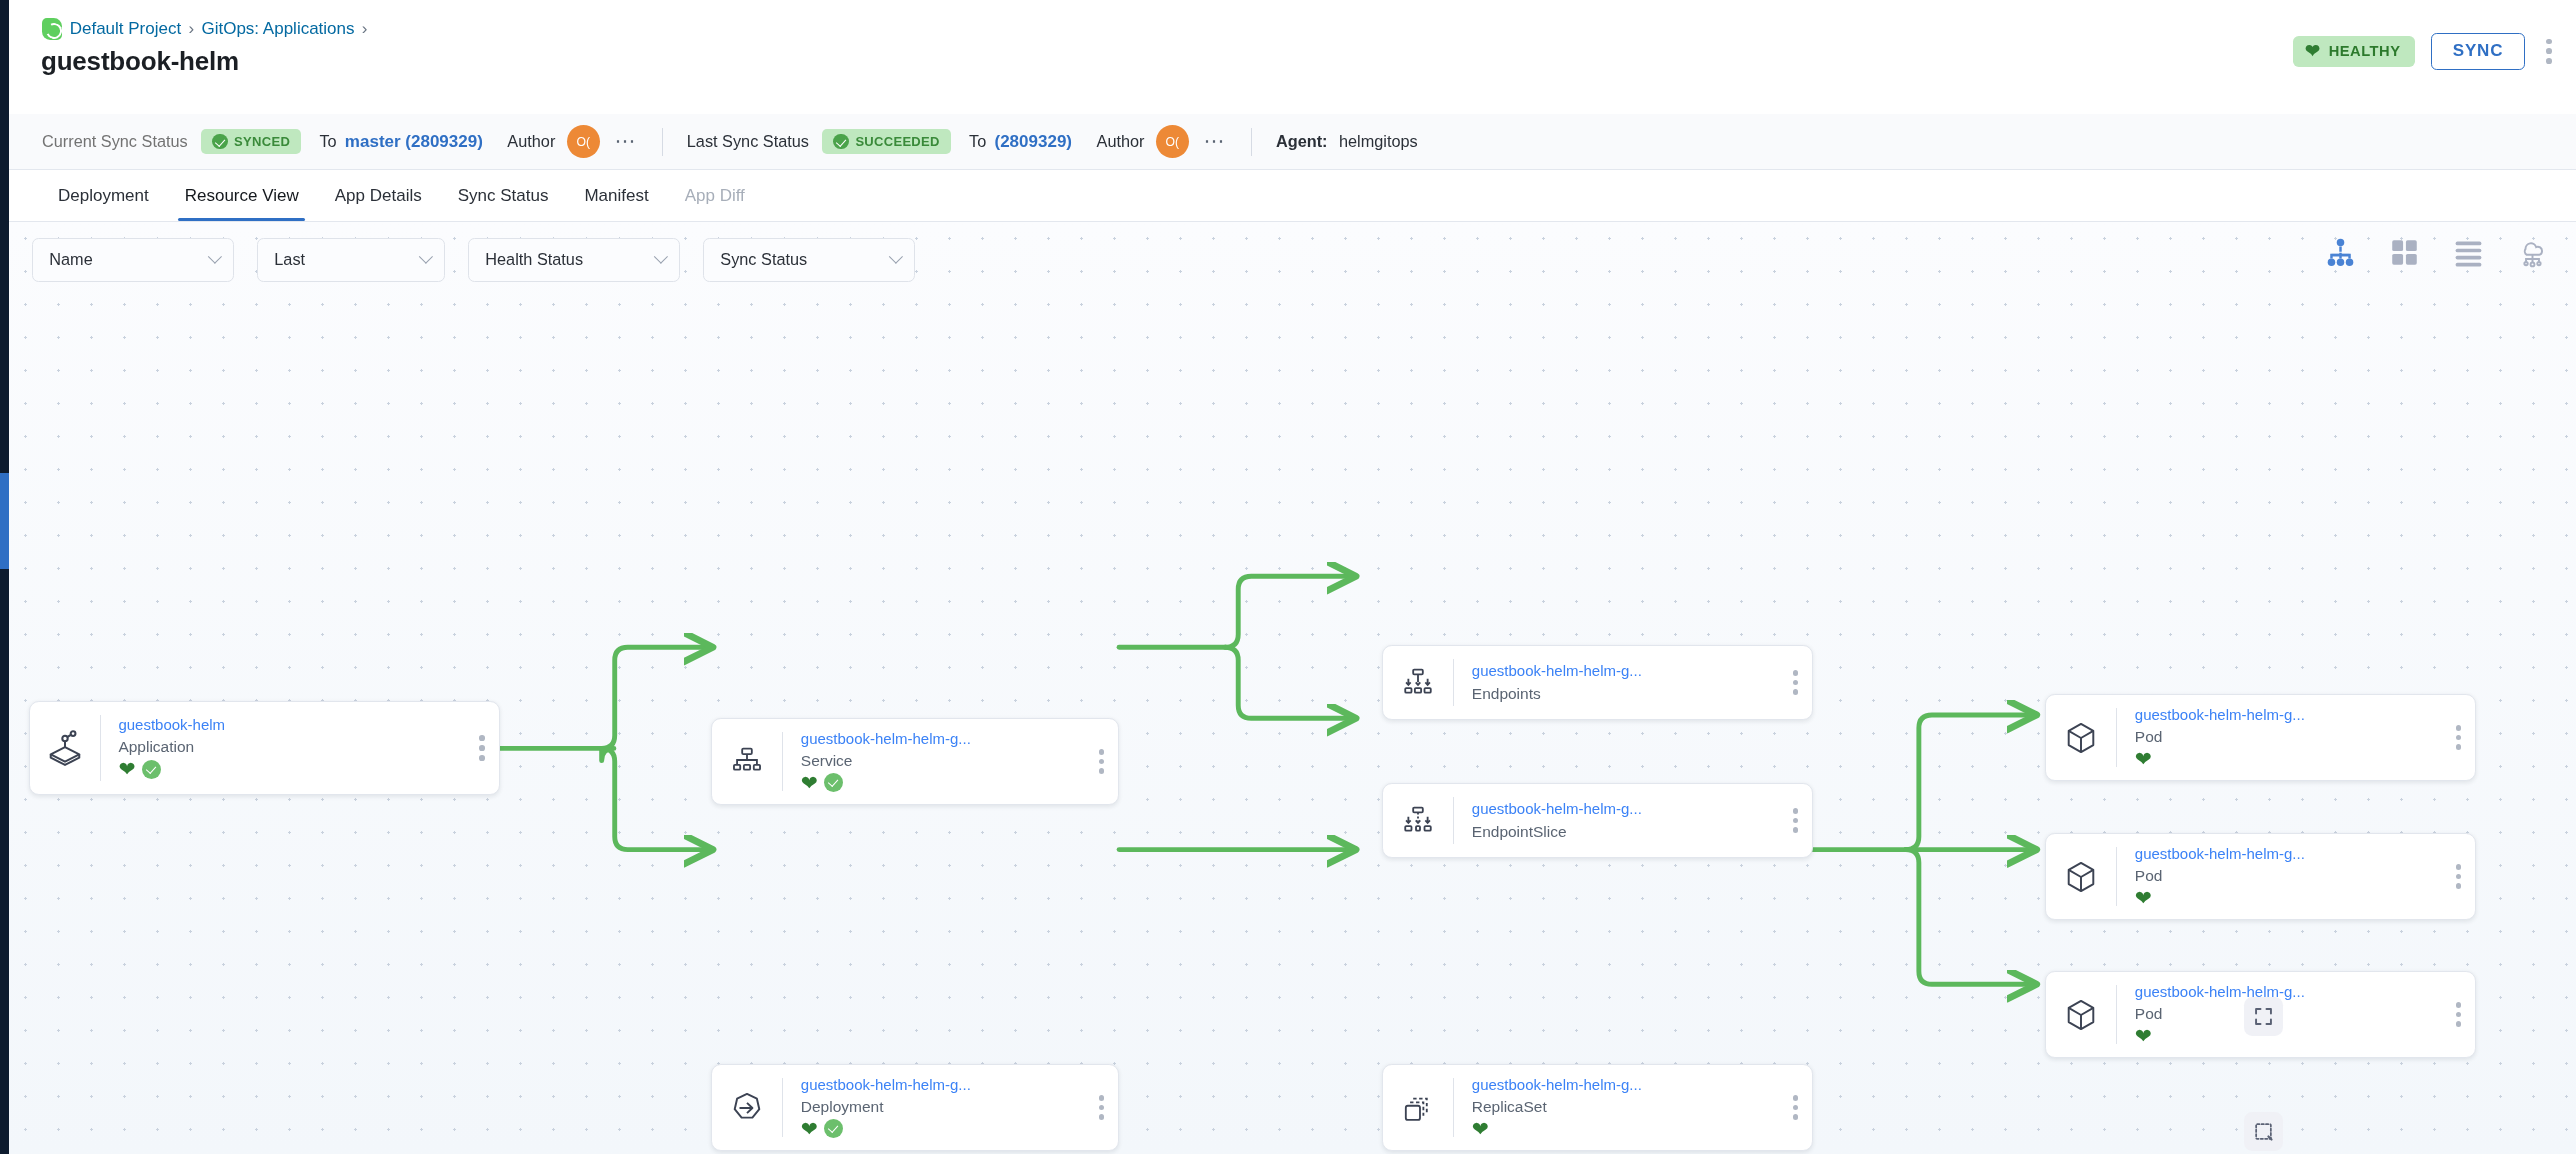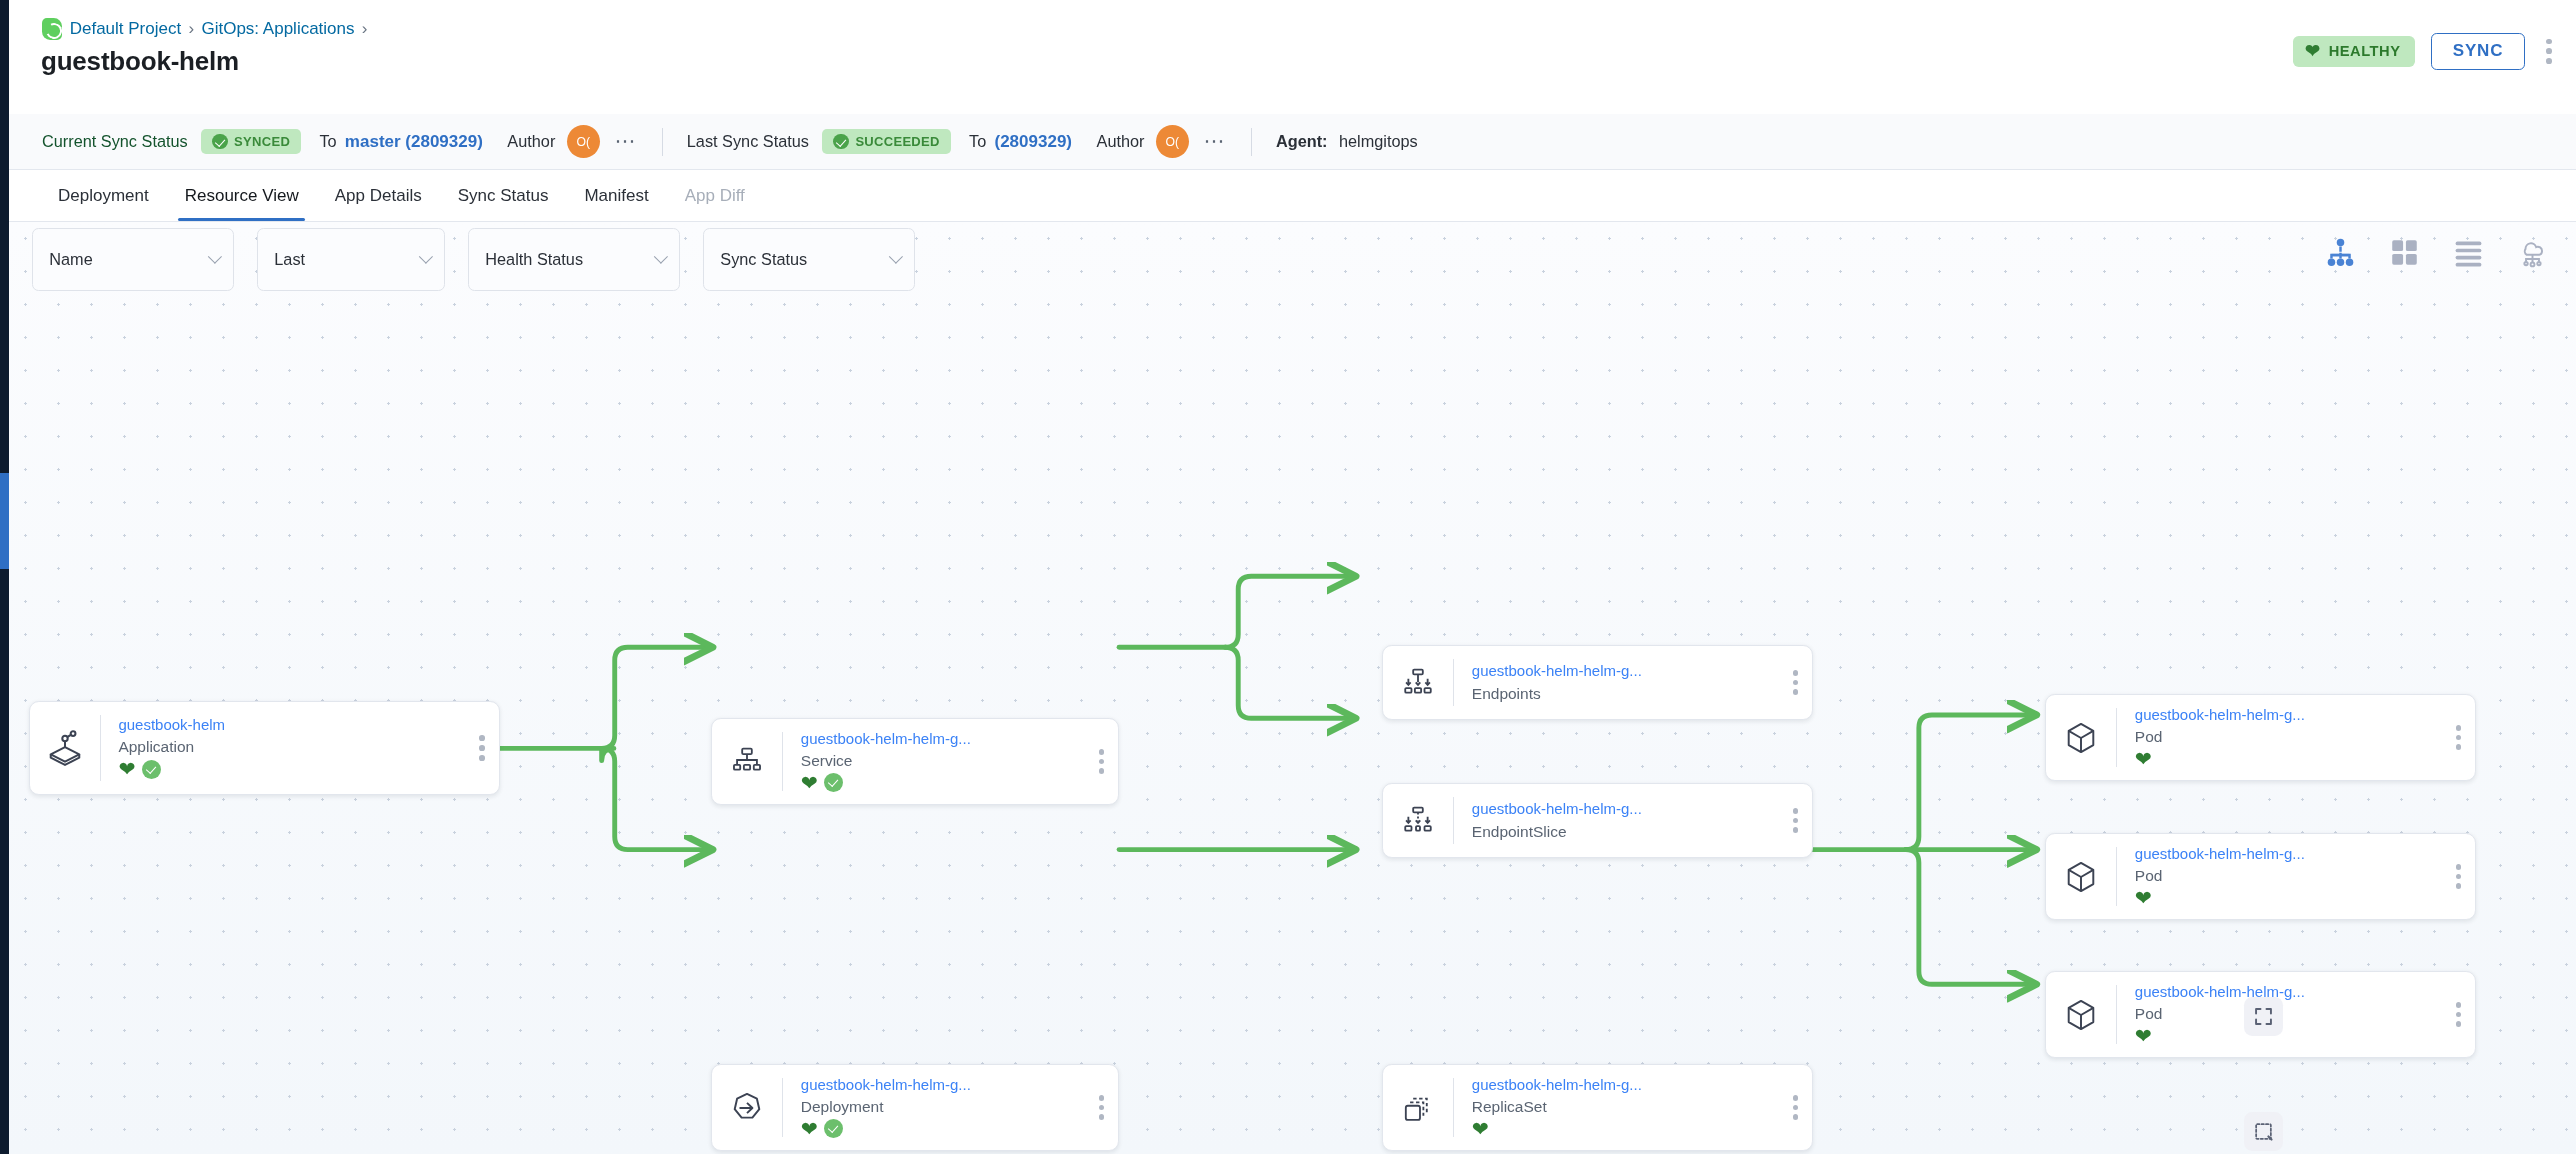--- a/index.html
+++ b/index.html
@@ -69,21 +69,21 @@
   }
   .kebab { display: flex; flex-direction: column; gap: 4.1px; padding: 4.9px; cursor: pointer; }
   .kebab i { width: 5.7px; height: 5.7px; border-radius: 50%; background: #b0b7c3; display: block; }
 
   
   .statusbar {
     position: absolute; left: 9px; top: 114px; width: 2567px; height: 56px;
     background: #f9fafc; border-bottom: 0.8px solid #e3e7ee;
     display: flex; align-items: center; padding-left: 33px; gap: 0px;
   }
-  .sb-label { font-size: 16.3px; color: #14532d; white-space: nowrap; }
+  .sb-label { font-size: 16.3px; color: #737373; white-space: nowrap; }
   .sb-chip {
     display: flex; align-items: center; gap: 6.5px;
     background: #bfe8bf; color: #3a8a3a; border-radius: 4.9px;
     padding: 4.9px 11.4px; font-size: 13px; font-weight: bold; letter-spacing: 0.3px;
     margin-left: 13px;
   }
   .chk {
     width: 15.5px; height: 15.5px; border-radius: 50%; background: #4aa34a;
     position: relative; flex: none;
   }
@@ -131,21 +131,21 @@
     overflow: hidden;
   }
   .filterbar {
     position: absolute; left: 0; top: 0; width: 2567px; height: 75px;
     display: flex; align-items: center; padding-left: 23px; gap: 23px;
     z-index: 12;
   }
   .select {
     display: flex; align-items: center; justify-content: space-between;
     background: #fbfcfe; border: 1.1px solid #dfe3ea; border-radius: 6.5px;
-    height: 63px; padding: 0 13px 0 16.3px; font-size: 16.3px; color: #2b3038;
+    height: 44px; padding: 0 13px 0 16.3px; font-size: 16.3px; color: #2b3038;
     cursor: pointer;
   }
   .select .chev {
     margin-left: 18px; width: 9.8px; height: 9.8px;
     border-right: 1.6px solid #98a1af; border-bottom: 1.6px solid #98a1af;
     transform: rotate(45deg) translate(-2.4px,-2.4px);
   }
   .w1 { width: 202px; } .w2 { width: 188px; } .w3 { width: 212px; } .w4 { width: 212px; }
   .viewtoggles {
     position: absolute; right: 28px; top: 14.7px;

